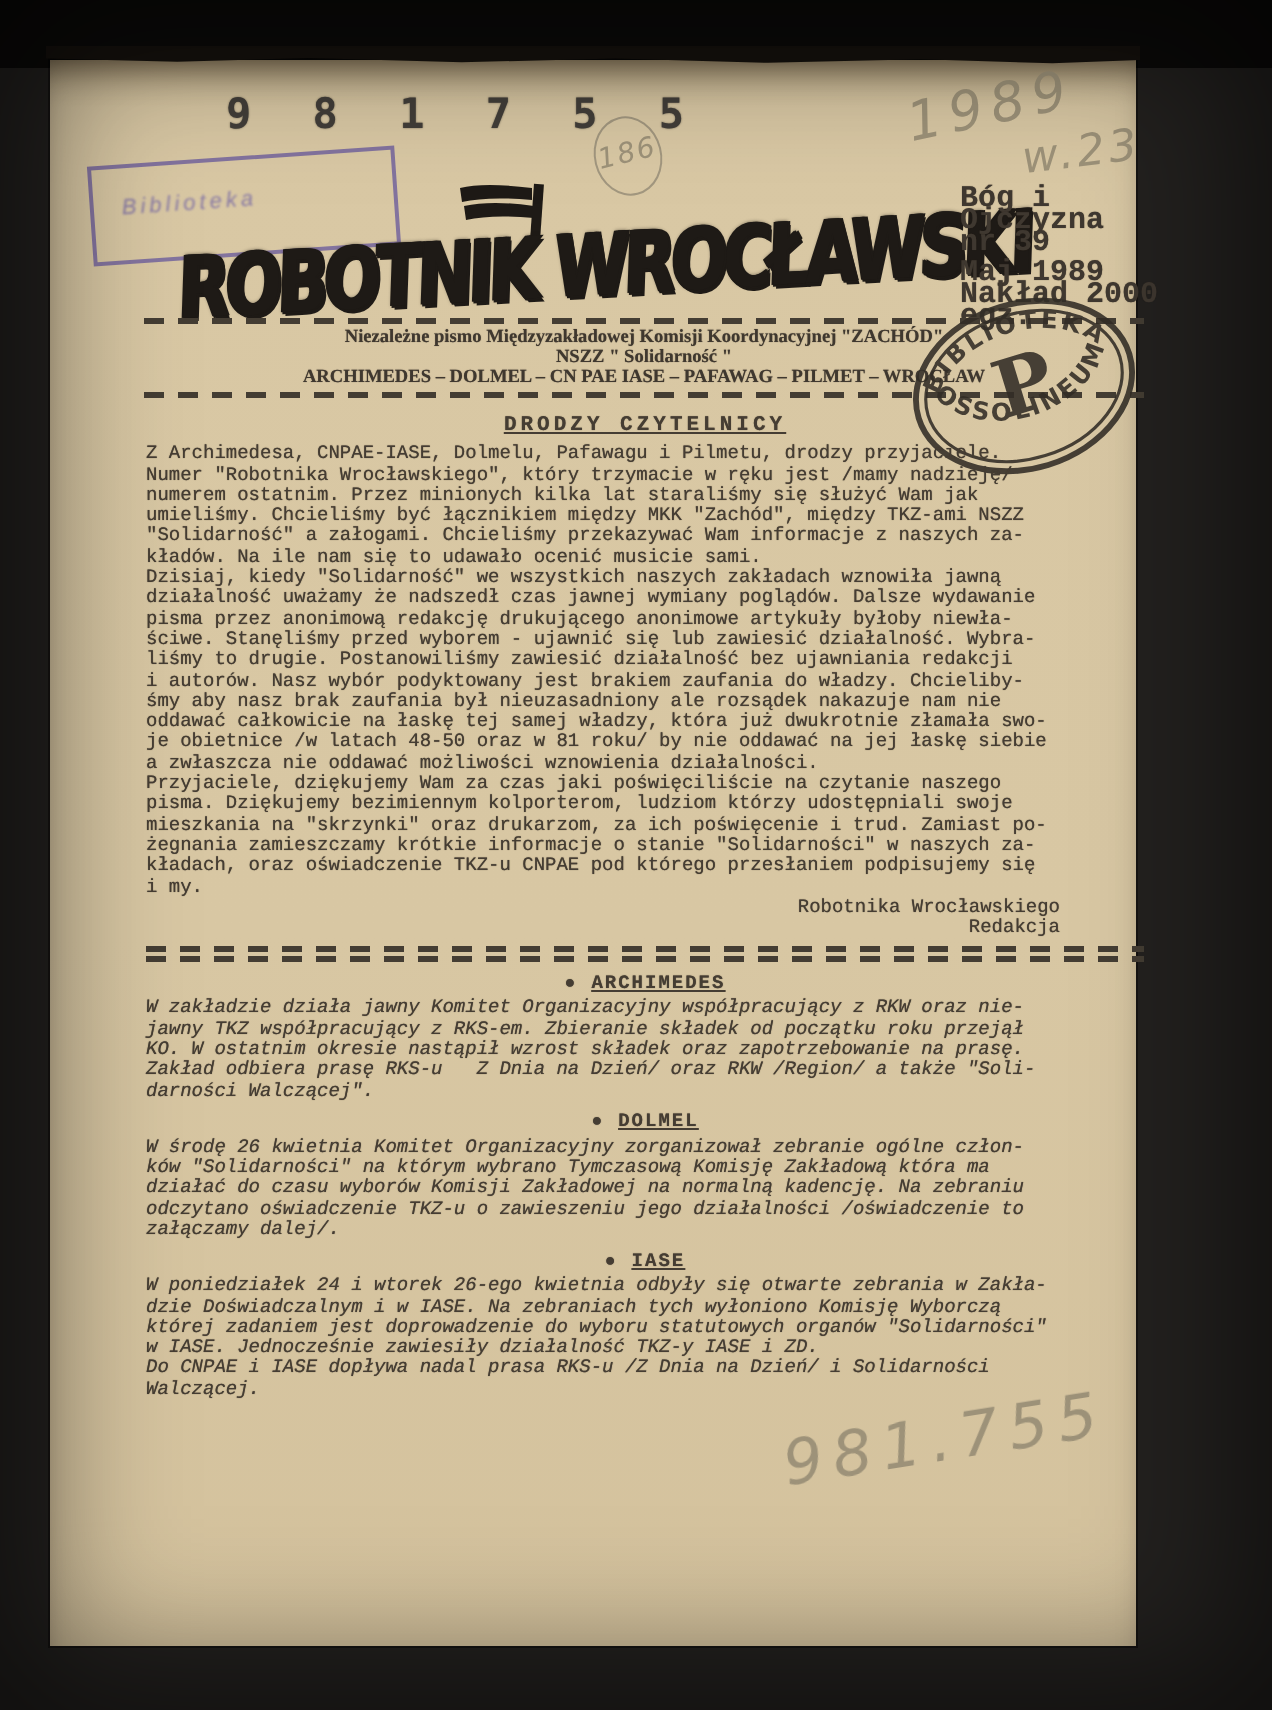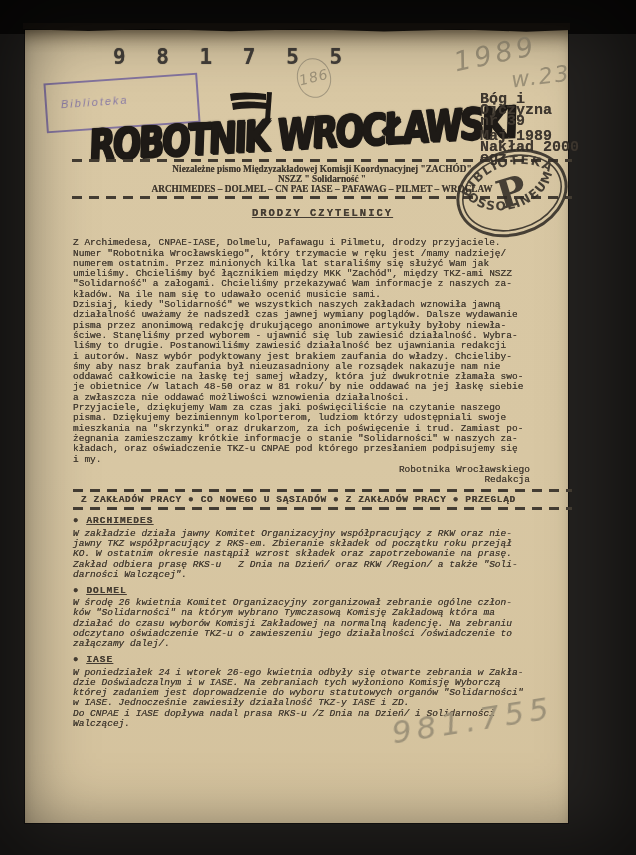--- a/index.html
+++ b/index.html
@@ -66,32 +66,32 @@
   .oss-stamp{position:absolute;left:428px;top:116px;transform:rotate(-17deg);opacity:.88;}
   .oss-stamp ellipse{fill:none;stroke:#322d26;}
   .oss-stamp .stext{font-family:"DejaVu Sans",sans-serif;font-weight:bold;font-size:12.5px;
     letter-spacing:1.5px;fill:#322d26;}
   .oss-stamp .sP{font-family:"DejaVu Serif",serif;font-weight:bold;font-size:40px;fill:#322d26;}
 
   
   .column{position:absolute;left:48px;top:178px;width:499px;
     font-family:"Liberation Mono",monospace;font-size:9.5px;line-height:10.3px;
     color:#453d33;text-shadow:0 0 .45px rgba(60,50,40,.85);}
-  .col-heading{font-weight:bold;font-size:10.5px;text-align:center;margin-bottom:20px;}
+  .col-heading{font-weight:bold;font-size:10.5px;text-align:center;margin-bottom:4px;}
   .col-heading span{text-decoration:underline;letter-spacing:2px;}
   .body-text{white-space:pre-wrap;}
   .signature{text-align:right;padding-right:42px;line-height:10.5px;}
 
   .banner{margin-top:3px;}
   .banner .dash{margin:2px 0;}
   .banner-text{font-weight:bold;letter-spacing:.6px;padding:1px 0 0 8px;}
 
   .sections{margin-top:5px;}
   .section{margin-bottom:4.5px;}
-  .sec-head{font-weight:bold;line-height:12px;}
+  .sec-head{font-weight:bold;line-height:12px;text-align:center;}
   .sec-head .bullet{font-size:9px;margin-right:8px;}
   .sec-head .sec-title{text-decoration:underline;letter-spacing:1px;}
   .sec-body{white-space:pre-wrap;margin-top:1.5px;font-style:italic;}
 
   
   .pencil-bottom{position:absolute;left:366px;top:672px;font-size:31px;letter-spacing:5px;
     transform:rotate(-9deg);filter:blur(.3px);}
 </style>
 </head>
 <body>
@@ -171,21 +171,20 @@
 żegnania zamieszczamy krótkie informacje o stanie "Solidarności" w naszych za-
 kładach, oraz oświadczenie TKZ-u CNPAE pod którego przesłaniem podpisujemy się
 i my.</div>
     <div class="signature">
       <div>Robotnika Wrocławskiego</div>
       <div>Redakcja</div>
     </div>
 
     <div class="banner">
       <div class="dash"></div>
-      <div class="banner-text">Z ZAKŁADÓW PRACY ● CO NOWEGO U SĄSIADÓW ● Z ZAKŁADÓW PRACY ● PRZEGLĄD</div>
       <div class="dash"></div>
     </div>
 
     <div class="sections">
       <div class="section">
         <div class="sec-head">
           <span class="bullet">●</span><span class="sec-title">ARCHIMEDES</span>
         </div>
         <div class="sec-body">W zakładzie działa jawny Komitet Organizacyjny współpracujący z RKW oraz nie-
 jawny TKZ współpracujący z RKS-em. Zbieranie składek od początku roku przejął

